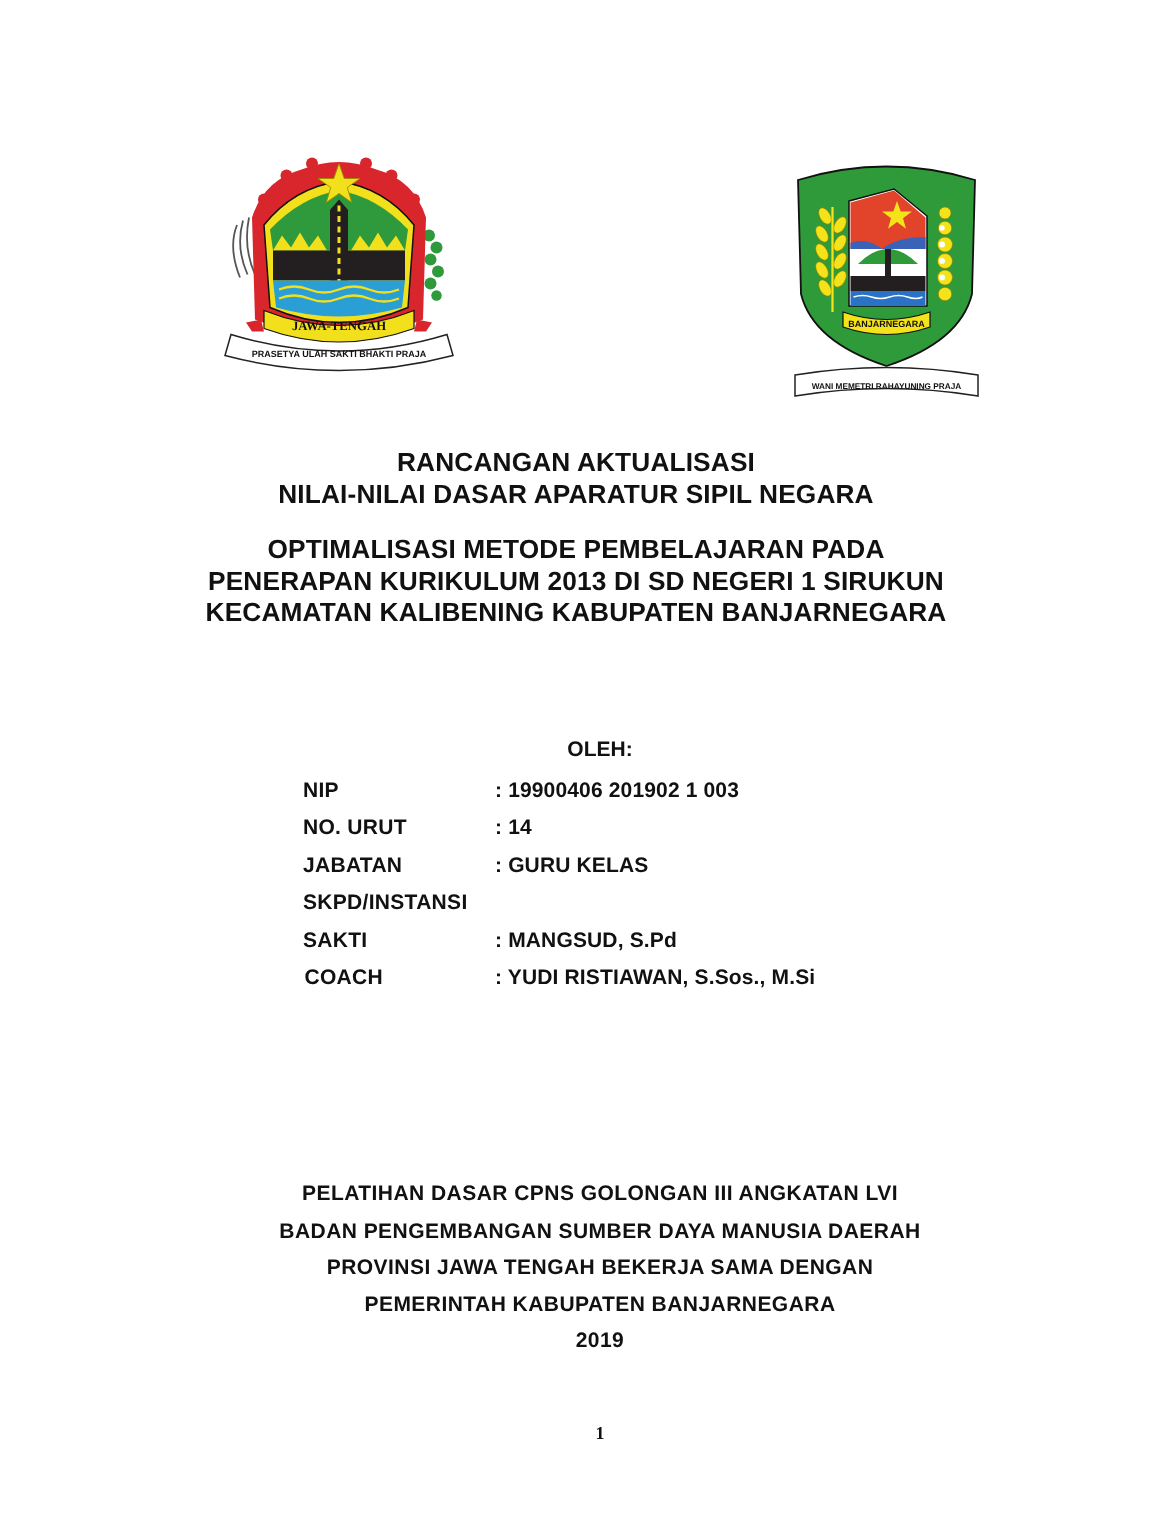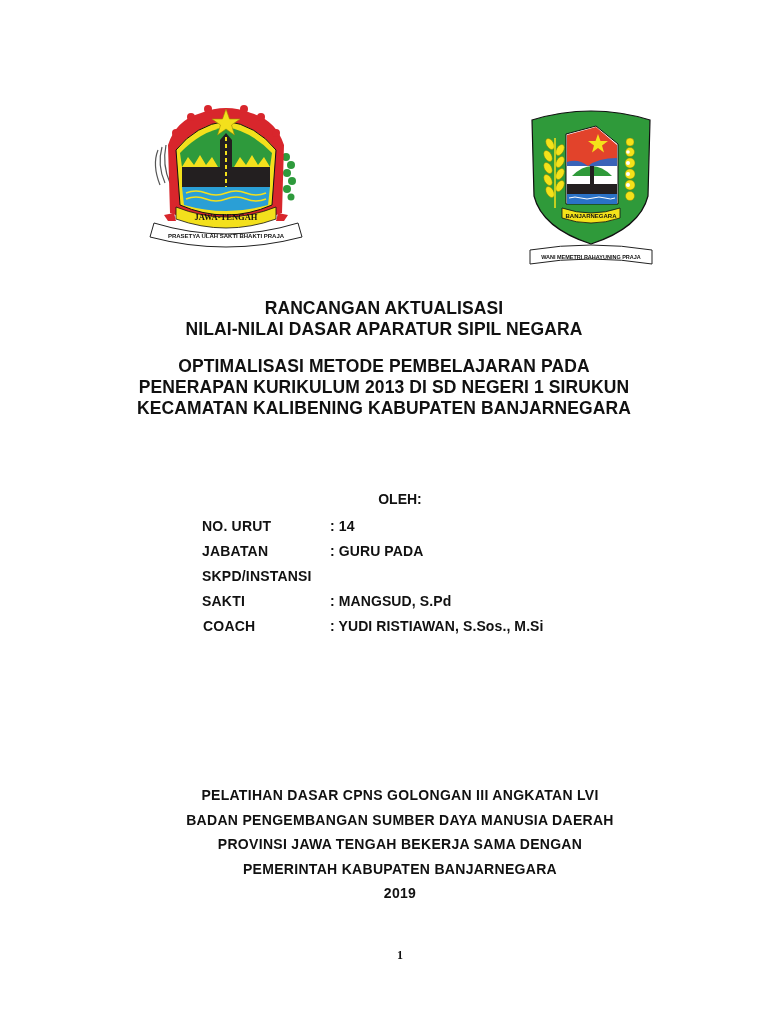--- a/index.html
+++ b/index.html
@@ -221,26 +221,30 @@
   <div class="title-block t2">
     <span class="title-line">OPTIMALISASI METODE PEMBELAJARAN PADA</span>
     <span class="title-line">PENERAPAN KURIKULUM 2013 DI SD NEGERI 1 SIRUKUN</span>
     <span class="title-line">KECAMATAN KALIBENING KABUPATEN BANJARNEGARA</span>
   </div>
 
   <div class="oleh">OLEH:</div>
 
   <div class="info">
     <div class="info-row">
+      <span class="info-label">NIP</span>
+      <span class="info-value">: 19900406 201902 1 003</span>
+    </div>
+    <div class="info-row">
       <span class="info-label">NO. URUT</span>
       <span class="info-value">: 14</span>
     </div>
     <div class="info-row">
       <span class="info-label">JABATAN</span>
-      <span class="info-value">: GURU PADA</span>
+      <span class="info-value">: GURU KELAS</span>
     </div>
     <div class="info-row">
       <span class="info-label">SKPD/INSTANSI</span>
     </div>
     <div class="info-row">
       <span class="info-label">SAKTI</span>
       <span class="info-value">: MANGSUD, S.Pd</span>
     </div>
     <div class="info-row coach">
       <span class="info-label">COACH</span>

